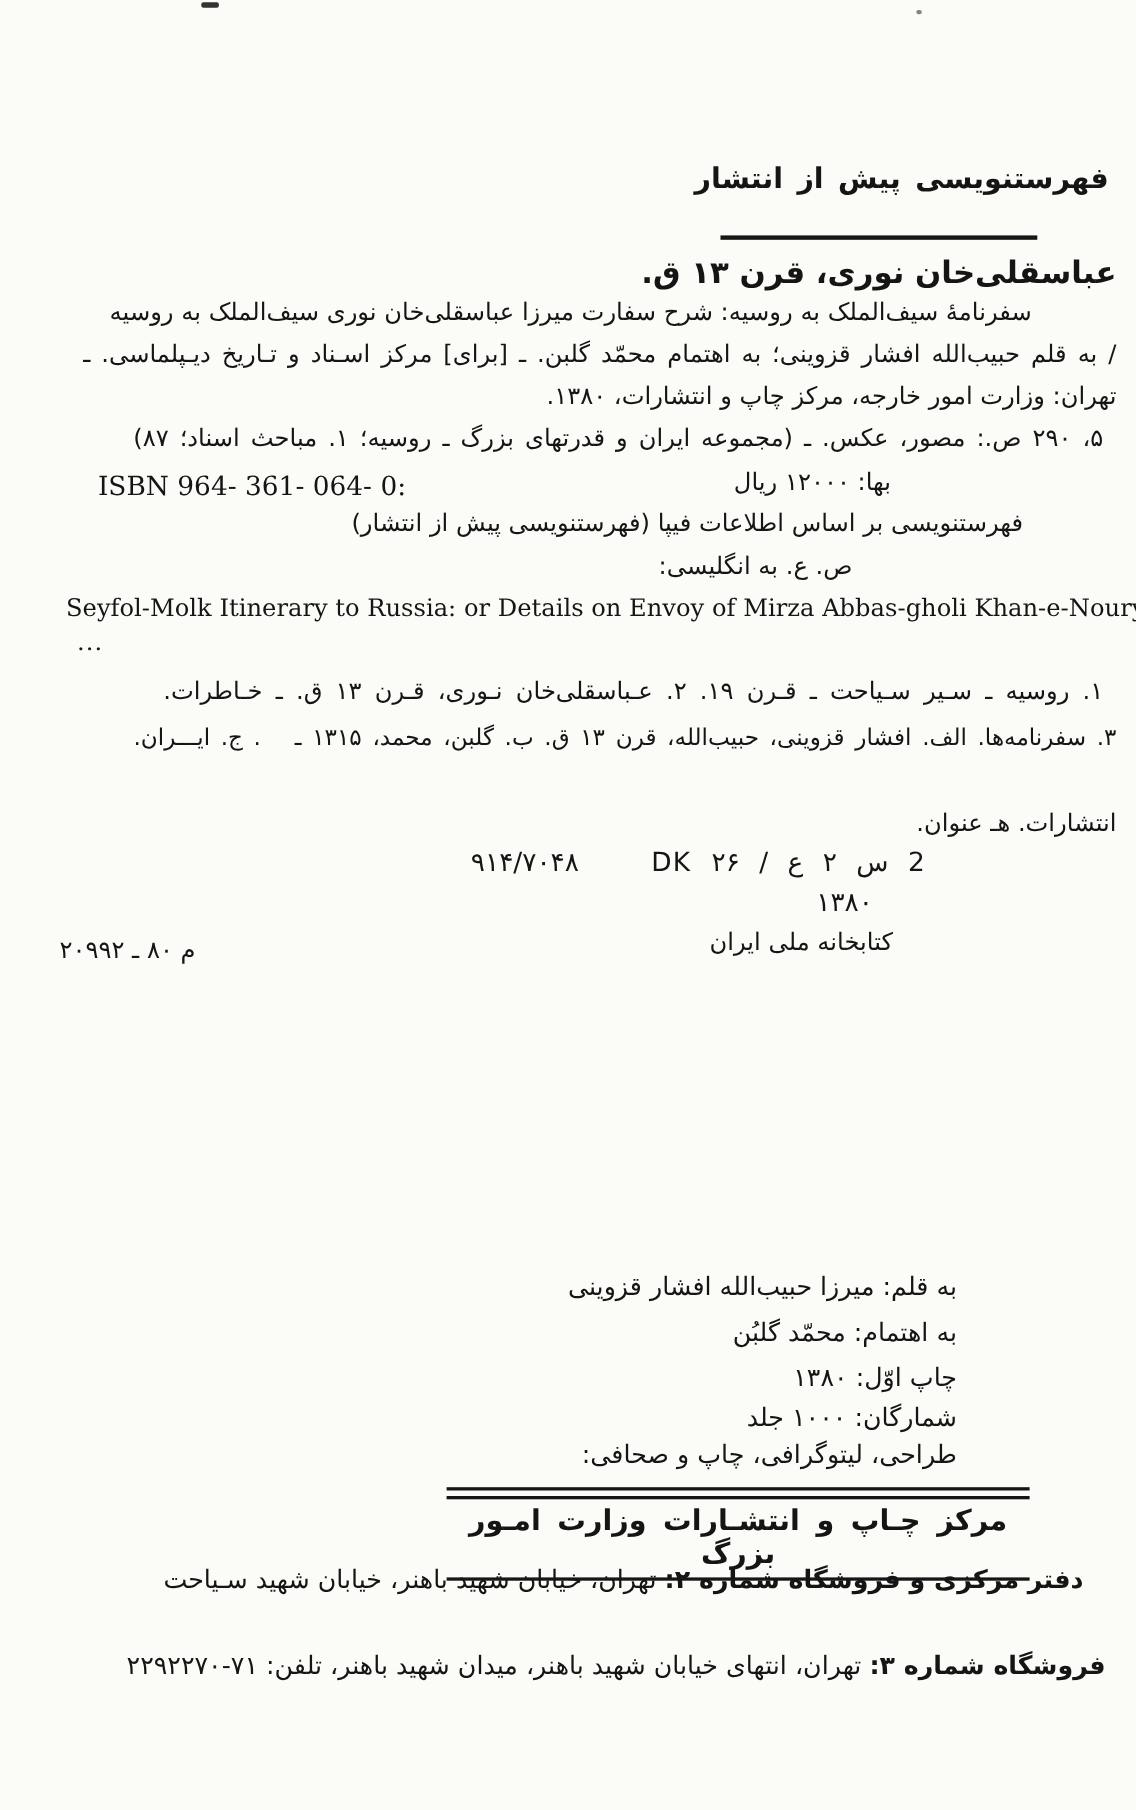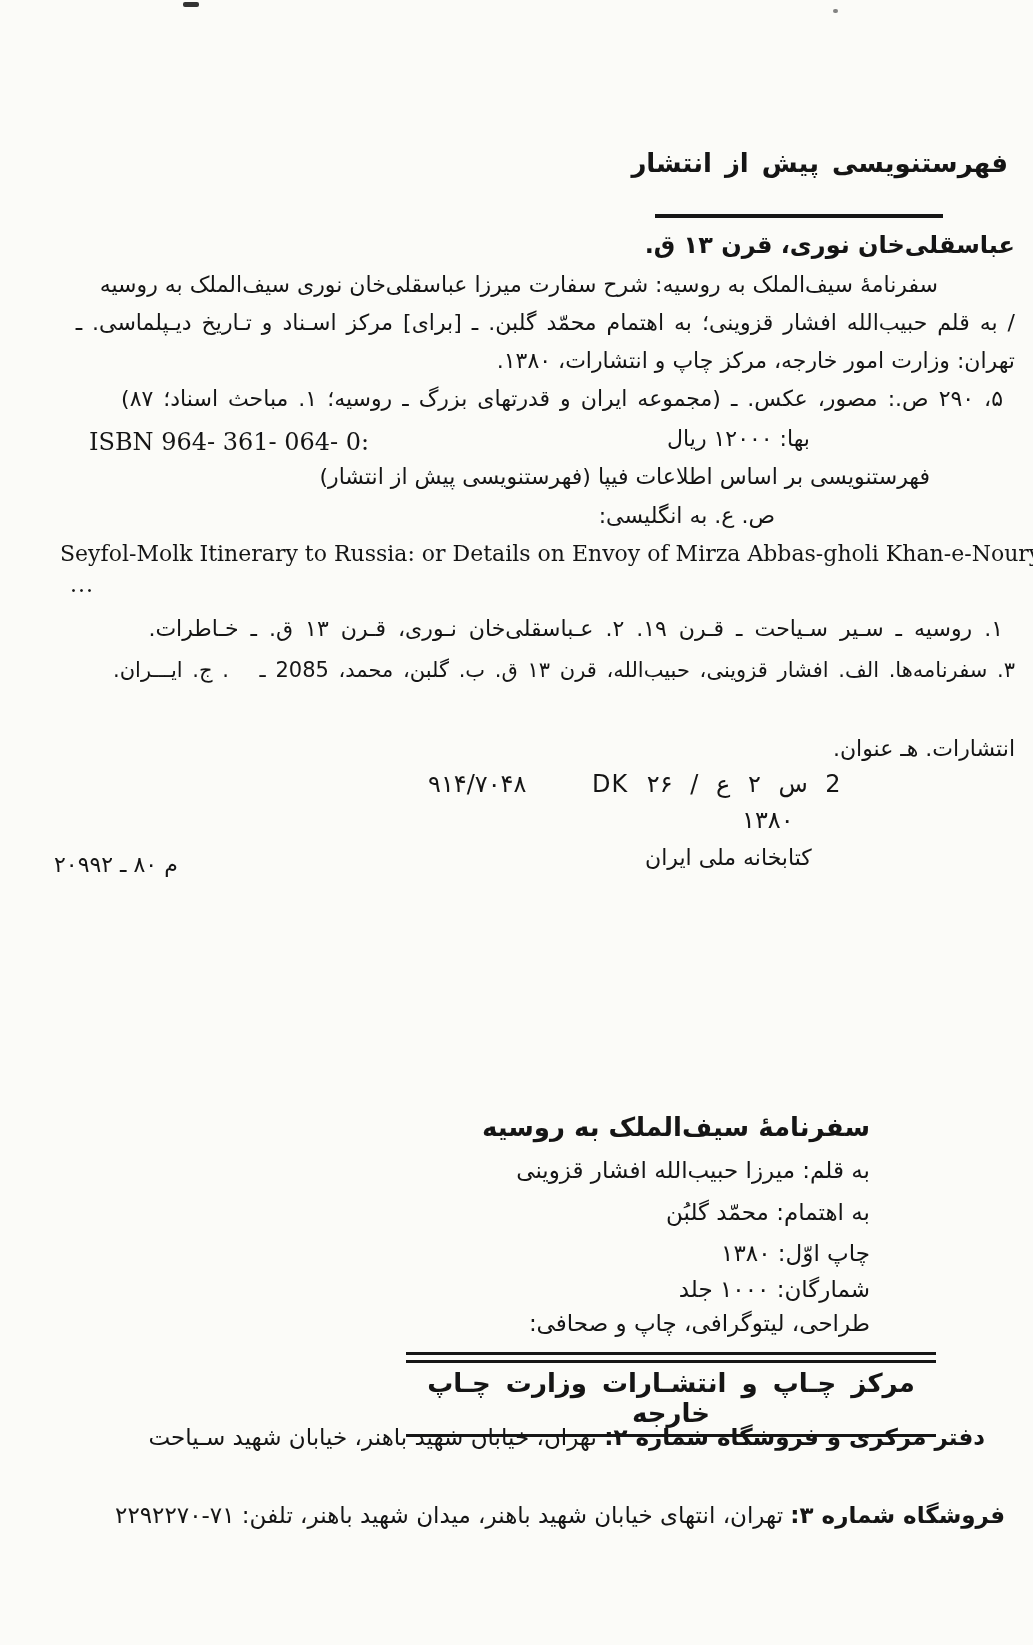--- a/index.html
+++ b/index.html
@@ -37,56 +37,55 @@
 <body>
 
 <div class="page">
 
   <div class="speck" style="left:183px;top:2px;width:16px;height:5px;"></div>
   <div class="speck" style="left:833px;top:9px;width:5px;height:4px;opacity:.6;"></div>
 
   <div class="abs rtl bold" style="top:148px;right:25px;font-size:26px;word-spacing:4px;">فهرستنویسی پیش از انتشار</div>
   <div class="rule" style="top:214px;left:655px;width:288px;height:4px;"></div>
 
-  <div class="abs rtl bold" style="top:231px;right:18px;font-size:24px;">عباسقلی‌خان نوری، قرن ۱۳ ق.</div>
+  <div class="abs rtl bold" style="top:231px;right:18px;font-size:28px;">عباسقلی‌خان نوری، قرن ۱۳ ق.</div>
   <div class="abs rtl fa" style="top:272px;right:95px;">سفرنامهٔ سیف‌الملک به روسیه: شرح سفارت میرزا عباسقلی‌خان نوری سیف‌الملک به روسیه</div>
   <div class="abs rtl fa spread2" style="top:310px;right:18px;">/ به قلم حبیب‌الله افشار قزوینی؛ به اهتمام محمّد گلبن. ـ [برای] مرکز اسـناد و تـاریخ دیـپلماسی. ـ</div>
   <div class="abs rtl fa" style="top:348px;right:18px;">تهران: وزارت امور خارجه، مرکز چاپ و انتشارات، ۱۳۸۰.</div>
   <div class="abs rtl fa spread2" style="top:386px;right:30px;">۵، ۲۹۰ ص.: مصور، عکس. ـ (مجموعه ایران و قدرتهای بزرگ ـ روسیه؛ ۱. مباحث اسناد؛ ۸۷)</div>
 
   <div class="abs rtl fa" style="top:426px;right:223px;">بها: ۱۲۰۰۰ ریال</div>
   <div class="abs ltr serif" style="top:428px;left:62px;font-size:24px;margin-left:27px;">ISBN 964- 361- 064- 0:</div>
 
   <div class="abs rtl fa" style="top:464px;right:103px;">فهرستنویسی بر اساس اطلاعات فیپا (فهرستنویسی پیش از انتشار)</div>
   <div class="abs rtl fa" style="top:503px;right:258px;">ص. ع. به انگلیسی:</div>
 
   <div class="abs ltr serif" style="top:541px;left:60px;font-size:22px;">Seyfol-Molk Itinerary to Russia: or Details on Envoy of Mirza Abbas-gholi Khan-e-Noury</div>
   <div class="abs ltr serif" style="top:572px;left:70px;font-size:22px;letter-spacing:1px;">...</div>
 
   <div class="abs rtl fa spread" style="top:616px;right:30px;">۱. روسیه ـ سـیر سـیاحت ـ قـرن ۱۹. ۲. عـباسقلی‌خان نـوری، قـرن ۱۳ ق. ـ خـاطرات.</div>
-  <div class="abs rtl fa-sm spread2" style="top:658px;right:18px;">۳. سفرنامه‌ها. الف. افشار قزوینی، حبیب‌الله، قرن ۱۳ ق. ب. گلبن، محمد، 2085 ـ   . ج. ایـــران.</div>
+  <div class="abs rtl fa-sm spread2" style="top:658px;right:18px;">۳. سفرنامه‌ها. الف. افشار قزوینی، حبیب‌الله، قرن ۱۳ ق. ب. گلبن، محمد، ۱۳۱۵ ـ   . ج. ایـــران.</div>
   <div class="abs rtl fa" style="top:736px;right:18px;">انتشارات. هـ عنوان.</div>
 
   <div class="abs callnum" style="top:770px;left:592px;">DK ۲۶ / ع ۲ س 2</div>
   <div class="abs rtl" style="top:770px;left:428px;font-size:24px;">۹۱۴/۷۰۴۸</div>
   <div class="abs rtl" style="top:806px;left:742px;font-size:24px;">۱۳۸۰</div>
   <div class="abs rtl fa" style="top:845px;left:645px;">کتابخانه ملی ایران</div>
   <div class="abs rtl fa" style="top:852px;left:54px;">م ۸۰ ـ ۲۰۹۹۲</div>
 
-  <div class="abs rtl bold" style="top:1112px;right:163px;font-size:26px;">سفرنامهٔ سیف‌الملک به روسیه</div>
   <div class="abs rtl" style="top:1157px;right:163px;font-size:23px;">به قلم: میرزا حبیب‌الله افشار قزوینی</div>
   <div class="abs rtl" style="top:1199px;right:163px;font-size:23px;">به اهتمام: محمّد گلبُن</div>
   <div class="abs rtl" style="top:1240px;right:163px;font-size:23px;">چاپ اوّل: ۱۳۸۰</div>
   <div class="abs rtl" style="top:1276px;right:163px;font-size:23px;">شمارگان: ۱۰۰۰ جلد</div>
   <div class="abs rtl" style="top:1310px;right:163px;font-size:23px;">طراحی، لیتوگرافی، چاپ و صحافی:</div>
 
   <div class="pubbox">
     <div class="r1"></div>
     <div class="r2"></div>
-    <div class="pubtitle">مرکز چـاپ و انتشـارات وزارت چـاپ خارجه</div>
+    <div class="pubtitle">مرکز چـاپ و انتشـارات وزارت امـور بزرگ</div>
     <div class="r3"></div>
   </div>
 
   <div class="abs rtl" style="top:1424px;right:48px;font-size:23px;">
     <span class="bold">دفتر مرکزی و فروشگاه شماره ۲:</span><span> تهران، خیابان شهید باهنر، خیابان شهید سـیاحت</span>
   </div>
   <div class="abs rtl" style="top:1502px;right:28px;font-size:23px;">
     <span class="bold">فروشگاه شماره ۳:</span><span> تهران، انتهای خیابان شهید باهنر، میدان شهید باهنر، تلفن: ۷۱-۲۲۹۲۲۷۰</span>
   </div>
 

